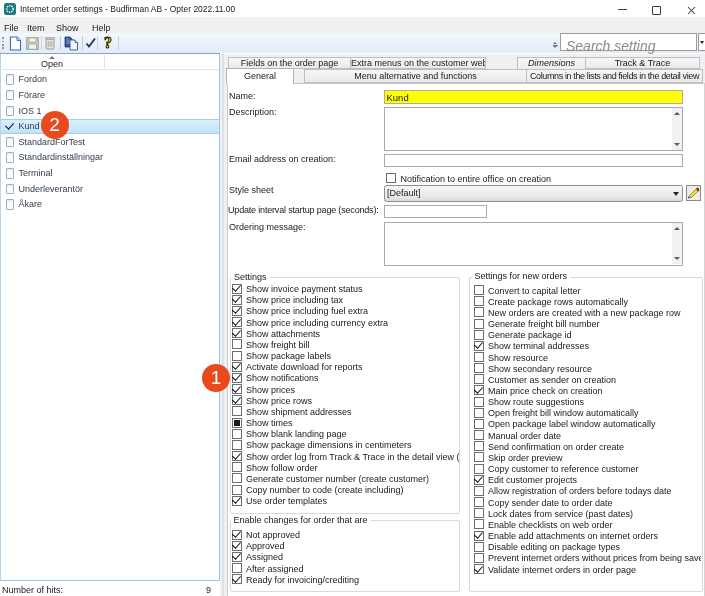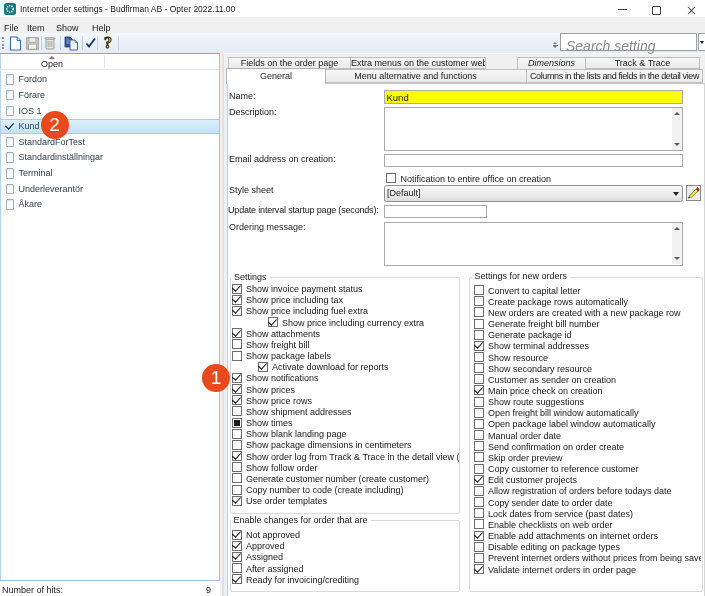--- a/index.html
+++ b/index.html
@@ -116,21 +116,21 @@
 <div class="ab" style="left:227px;top:54px;width:478px;height:542px;background:#f0f0f0;"></div>
 <div class="ab" style="left:227px;top:83px;width:477.5px;height:513px;background:#fff;border-top:1px solid #c6c6c6;border-left:1px solid #cccccc;border-right:1px solid #d4d4d4;box-sizing:border-box;"></div>
 
 <div class="ab tab" style="left:228px;top:57px;width:123px;height:12px;line-height:11px;">Fields on the order page</div>
 <div class="ab tab" style="left:350px;top:57px;width:136px;height:12px;line-height:11px;">Extra menus on the customer web</div>
 <div class="ab tab" style="left:517px;top:57px;width:69px;height:16px;line-height:11px;font-style:italic;">Dimensions</div>
 <div class="ab tab" style="left:585px;top:57px;width:115px;height:12px;line-height:11px;">Track &amp; Trace</div>
 
 <div class="ab tab" style="left:304px;top:69px;width:223px;height:14px;line-height:13px;">Menu alternative and functions</div>
 <div class="ab tab" style="left:526px;top:69px;width:177px;height:14px;line-height:13px;letter-spacing:-0.38px;">Columns in the lists and fields in the detail view</div>
-<div class="ab tab" style="left:226px;top:68px;width:100px;height:15.5px;line-height:15px;background:#fff;border:1px solid #b3b3b3;border-bottom:none;z-index:5;">General</div>
+<div class="ab tab" style="left:226px;top:68px;width:68px;height:15.5px;line-height:15px;background:#fff;border:1px solid #b3b3b3;border-bottom:none;z-index:5;">General</div>
 
 <div class="ab lab" style="left:229px;top:90.5px;">Name:</div>
 <div class="ab" style="left:383.5px;top:90px;width:299.5px;height:13.8px;background:#ffff00;border:1px solid #ababab;box-sizing:border-box;"></div>
 <div class="ab lab" style="left:386.5px;top:91.8px;font-size:9.5px;">Kund</div>
 
 <div class="ab lab" style="left:229px;top:107.2px;">Description:</div>
 <div class="ab tb" style="left:383.5px;top:106.6px;width:299.5px;height:44.2px;box-sizing:border-box;"></div>
 <div class="sb" style="left:672px;top:107.8px;width:10px;height:41.8px;">
       <div class="up"></div>
       <div class="dn"></div>
@@ -165,25 +165,25 @@
 <div class="ab gb" style="left:229.5px;top:277px;width:228px;height:235px;"></div>
 <div class="ab gbl" style="left:231px;top:272.2px;">Settings</div>
 <div class="ab gb" style="left:229.5px;top:520px;width:228px;height:70px;"></div>
 <div class="ab gbl" style="left:230.5px;top:514.8px;">Enable changes for order that are</div>
 <div class="ab gb" style="left:468.5px;top:276.5px;width:232.5px;height:313.5px;"></div>
 <div class="ab gbl" style="left:471.5px;top:271.3px;">Settings for new orders</div>
 
 <div class="ab row" style="left:231.5px;top:283.6px;"><span class="cb c"></span><span class="lb">Show invoice payment status</span></div>
 <div class="ab row" style="left:231.5px;top:294.8px;"><span class="cb c"></span><span class="lb">Show price including tax</span></div>
 <div class="ab row" style="left:231.5px;top:305.9px;"><span class="cb c"></span><span class="lb">Show price including fuel extra</span></div>
-<div class="ab row" style="left:231.5px;top:317.1px;padding-left:36px;"><span class="cb c"></span><span class="lb">Show price including currency extra</span></div>
+<div class="ab row" style="left:231.5px;top:317.1px;"><span class="cb c"></span><span class="lb">Show price including currency extra</span></div>
 <div class="ab row" style="left:231.5px;top:328.2px;"><span class="cb c"></span><span class="lb">Show attachments</span></div>
 <div class="ab row" style="left:231.5px;top:339.4px;text-align:center;"><span class="cb"></span><span class="lb">Show freight bill</span></div>
 <div class="ab row" style="left:231.5px;top:350.6px;"><span class="cb"></span><span class="lb">Show package labels</span></div>
-<div class="ab row" style="left:231.5px;top:361.7px;padding-left:26px;"><span class="cb c"></span><span class="lb">Activate download for reports</span></div>
+<div class="ab row" style="left:231.5px;top:361.7px;"><span class="cb c"></span><span class="lb">Activate download for reports</span></div>
 <div class="ab row" style="left:231.5px;top:372.9px;"><span class="cb c"></span><span class="lb">Show notifications</span></div>
 <div class="ab row" style="left:231.5px;top:384.0px;"><span class="cb c"></span><span class="lb">Show prices</span></div>
 <div class="ab row" style="left:231.5px;top:395.2px;"><span class="cb c"></span><span class="lb">Show price rows</span></div>
 <div class="ab row" style="left:231.5px;top:406.4px;"><span class="cb"></span><span class="lb">Show shipment addresses</span></div>
 <div class="ab row" style="left:231.5px;top:417.5px;"><span class="cb ind"></span><span class="lb">Show times</span></div>
 <div class="ab row" style="left:231.5px;top:428.7px;"><span class="cb"></span><span class="lb">Show blank landing page</span></div>
 <div class="ab row" style="left:231.5px;top:439.8px;"><span class="cb"></span><span class="lb">Show package dimensions in centimeters</span></div>
 <div class="ab row" style="left:231.5px;top:451.0px;width:227px;overflow:hidden;"><span class="cb c"></span><span class="lb">Show order log from Track &amp; Trace in the detail view (customer)</span></div>
 <div class="ab row" style="left:231.5px;top:462.2px;"><span class="cb"></span><span class="lb">Show follow order</span></div>
 <div class="ab row" style="left:231.5px;top:473.3px;"><span class="cb"></span><span class="lb">Generate customer number (create customer)</span></div>

